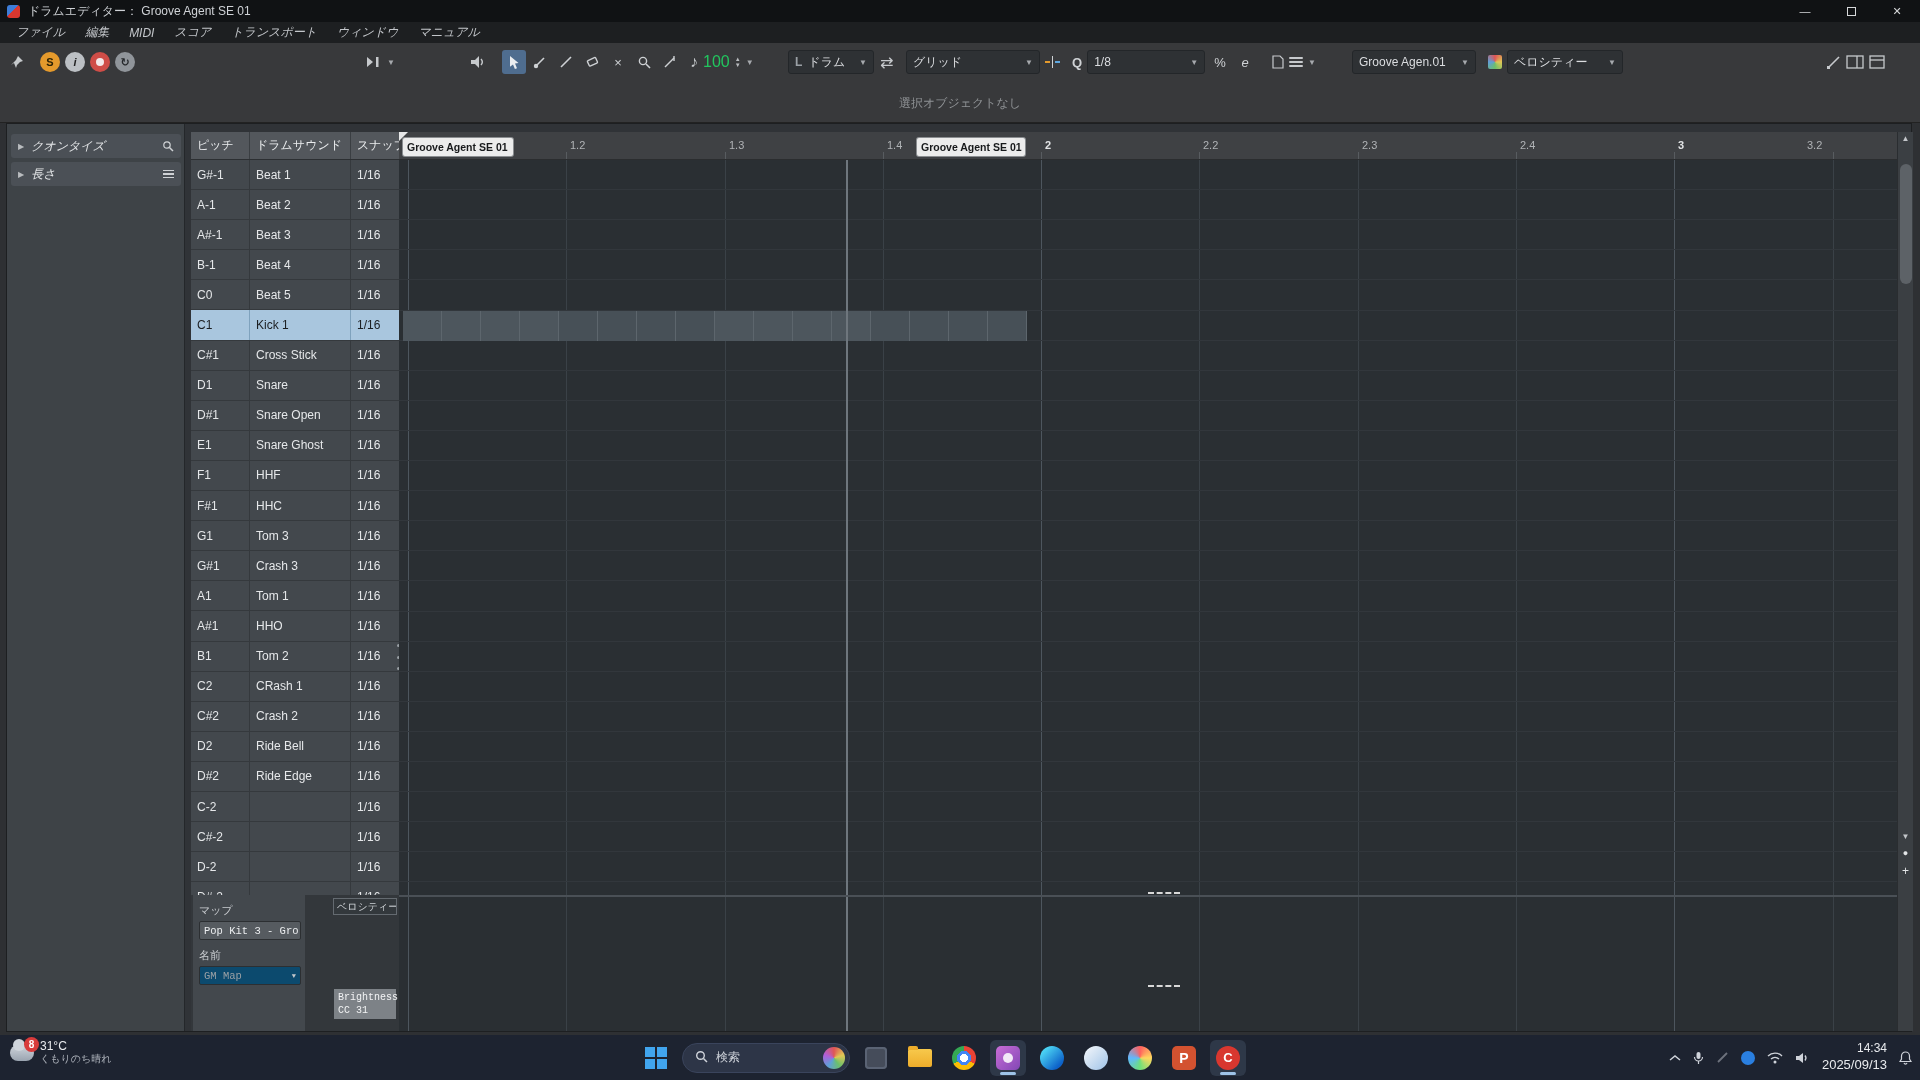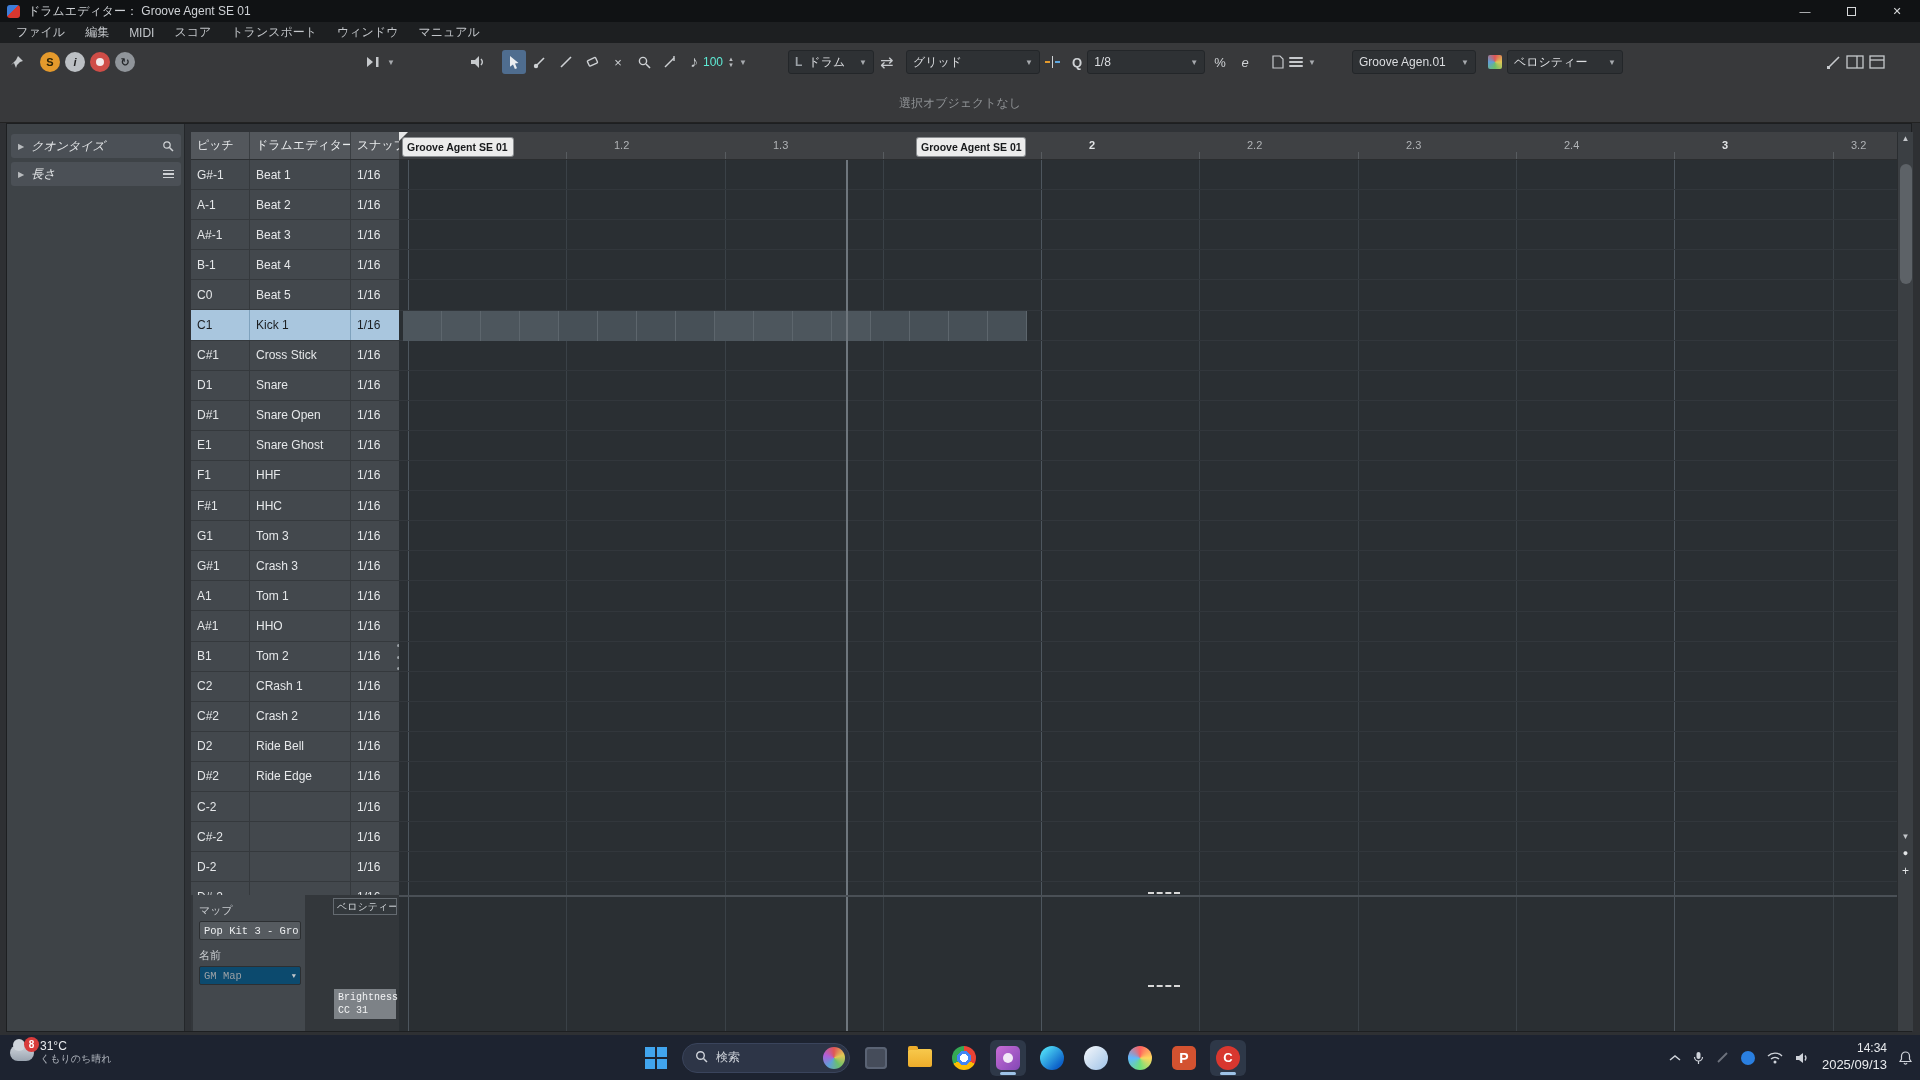--- a/index.html
+++ b/index.html
@@ -8,40 +8,40 @@
 
   
   .titlebar{position:absolute;left:0;top:0;width:100%;height:22px;background:#101214;display:flex;align-items:center;font-size:12px;color:#cfd2d6;}
   .tb-logo{width:13px;height:13px;margin:0 8px 0 7px;border-radius:3px;background:linear-gradient(135deg,#3d7dd8 0 45%,#d8372f 45% 100%);}
   .tb-title{white-space:nowrap;}
   .winbtns{margin-left:auto;display:flex;height:100%;}
   .winbtn{width:46px;height:100%;display:flex;align-items:center;justify-content:center;font-size:11px;color:#d6d8da;}
   .winbtn .maxsq{width:9px;height:9px;border:1px solid #d6d8da;}
 
   
-  .menubar{position:absolute;left:0;top:22px;width:100%;height:21px;background:#1d1f21;display:flex;align-items:center;padding-left:6px;font-size:12px;color:#c3c6ca;}
+  .menubar{position:absolute;left:0;top:22px;width:100%;height:21px;background:#1d1f21;display:flex;align-items:center;padding-left:6px;font-size:12px;color:#c3c6ca;font-style:italic;}
   .menu-item{padding:2px 10px;white-space:nowrap;}
 
   
   .headerblock{position:absolute;left:0;top:43px;width:100%;height:80px;background:#38393b;border-bottom:1px solid #222;}
   .toolrow{position:absolute;left:0;top:4px;width:100%;height:32px;}
   .tg{position:absolute;top:2px;height:26px;display:flex;align-items:center;gap:5px;}
   .cbtn{width:20px;height:20px;border-radius:50%;display:flex;align-items:center;justify-content:center;font-size:11px;font-weight:bold;}
   .cbtn.solo{background:#e59a2c;color:#2a2105;}
   .cbtn.info{background:#bcc0c4;color:#222;font-style:italic;}
   .cbtn.rec{background:#cf4d47;color:#fff;}
   .cbtn.rec::after{content:"";width:8px;height:8px;border-radius:50%;background:#f3e9e9;}
   .cbtn.loop{background:#90959a;color:#24272a;}
   .tool{width:24px;height:24px;border-radius:3px;display:flex;align-items:center;justify-content:center;color:#ced1d4;font-size:13px;}
   .tool.sel{background:#4f6d8f;}
   .combo{display:flex;align-items:center;height:24px;background:#2e3134;border:1px solid #232629;border-radius:3px;padding:0 6px;font-size:12px;color:#dbdde0;gap:6px;white-space:nowrap;}
   .combo .arr{font-size:8px;color:#a6a9ad;margin-left:auto;}
   .tico{display:flex;align-items:center;justify-content:center;color:#c7cacd;}
   .spin{display:flex;flex-direction:column;font-size:6px;line-height:6px;color:#b9bcbf;}
-  .tbtxt{font-size:12px;color:#5eead4;}
+  .tbtxt{font-size:16px;color:#22c55e;}
   .qlbl{font-weight:bold;font-size:13px;color:#cfd2d5;}
   .tripole{display:flex;align-items:center;gap:2px;}
   .tripole .o{width:5px;height:2px;background:#e59a2c;}
   .tripole .m{width:1px;height:12px;background:#cfd2d5;}
   .tripole .b{width:5px;height:2px;background:#5fa8e0;}
   .layers{display:flex;flex-direction:column;gap:2px;}
   .layers span{width:14px;height:2px;background:#c7cacd;border-radius:1px;}
   .cswatch{width:14px;height:14px;border-radius:2px;background:conic-gradient(#e05555,#e0c755,#6cc06a,#5f9fd8,#e05555);}
   .infoline{position:absolute;left:0;top:52px;width:100%;text-align:center;font-size:12px;color:#909396;}
 
@@ -67,21 +67,21 @@
   .c-sound{width:101px;border-right:1px solid #35393d;}
   .c-snap{width:48px;text-align:right;}
   .drow.sel{background:#a9c6de;color:#1b1e21;}
   .drow.sel span{border-color:#7fa2bd;}
   .list-grip{position:absolute;left:388px;top:520px;width:6px;height:26px;display:flex;flex-direction:column;justify-content:space-between;align-items:center;}
   .list-grip i{width:3px;height:3px;border-radius:50%;background:#9aa0a5;}
 
   
   .ruler{position:absolute;left:392px;top:8px;width:1498px;height:28px;background:#3f4144;border-bottom:1px solid #2b2d2f;overflow:hidden;}
   .ruler-marker{position:absolute;left:0;top:0;width:0;height:0;border-top:9px solid #e6e7e8;border-right:9px solid transparent;}
-  .tick{position:absolute;top:7px;font-size:11px;color:#b0b3b6;margin-left:44px;}
+  .tick{position:absolute;top:7px;font-size:11px;color:#b0b3b6;}
   .tick.major{color:#e2e4e6;font-weight:bold;}
   .tickline{position:absolute;bottom:0;height:7px;width:1px;background:#585c60;}
   .chip{position:absolute;top:6px;height:18px;background:#ececec;color:#17191b;font-size:10.5px;font-weight:bold;display:flex;align-items:center;padding:0 4px;border-radius:2px;overflow:hidden;white-space:nowrap;box-shadow:0 0 0 1px #8a8d90;}
 
   
   .gridbody{position:absolute;left:392px;top:36px;width:1498px;height:871px;background:#2a2f33;overflow:hidden;}
   .rowlines{position:absolute;left:0;top:0;width:100%;height:735px;background:repeating-linear-gradient(to bottom,transparent 0 29.1px,#32373c 29.1px 30.1px);}
   .vline{position:absolute;top:0;height:100%;width:1px;background:#3a4147;}
   .vline.major{background:#4d565e;}
   .band{position:absolute;left:4px;top:150.5px;width:624px;height:30px;background:#4d565d;display:flex;z-index:3;}
@@ -360,21 +360,21 @@
         <span class="right hamb">
             <span></span>
             <span></span>
             <span></span>
           </span>
       </div>
     </div>
 
     <div class="drumlist-header">
       <span class="dlh p">ピッチ</span>
-      <span class="dlh s">ドラムエディター</span>
+      <span class="dlh s">ドラムサウンド</span>
       <span class="dlh n">スナップ</span>
     </div>
 
     <div class="drumrows" id="drumrows">
         <div class="drow">
      <span class="c-pitch">G#-1</span>
      <span class="c-sound">Beat 1</span>
      <span class="c-snap">1/16</span>
    </div>
         <div class="drow">

